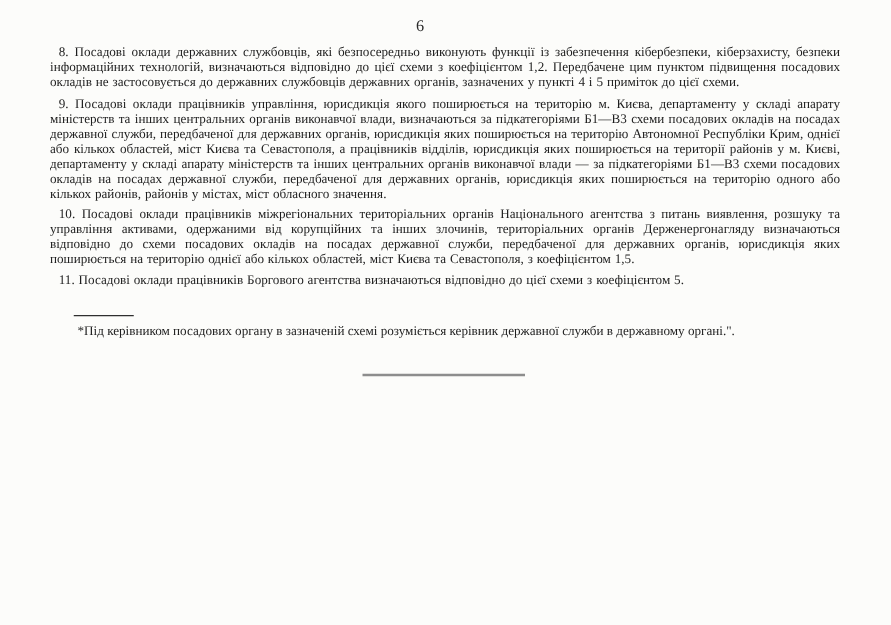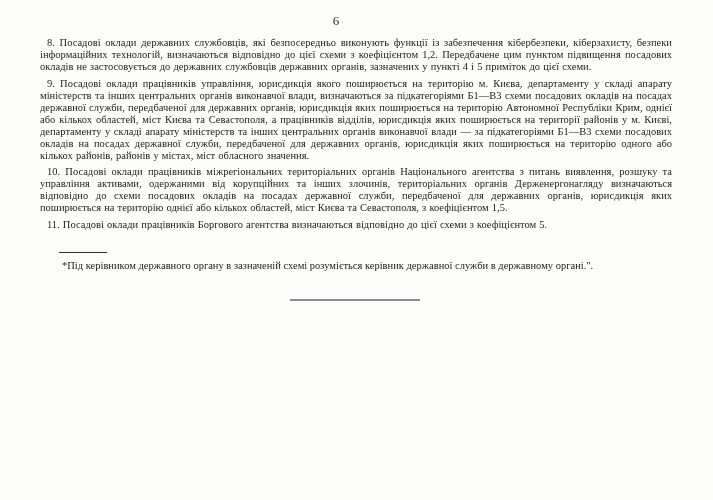--- a/index.html
+++ b/index.html
@@ -78,20 +78,20 @@
     <p class="para">8. Посадові оклади державних службовців, які безпосередньо виконують функції із забезпечення кібербезпеки, кіберзахисту, безпеки інформаційних технологій, визначаються відповідно до цієї схеми з коефіцієнтом 1,2. Передбачене цим пунктом підвищення посадових окладів не застосовується до державних службовців державних органів, зазначених у пункті 4 і 5 приміток до цієї схеми.</p>
 
     <p class="para">9. Посадові оклади працівників управління, юрисдикція якого поширюється на територію м. Києва, департаменту у складі апарату міністерств та інших центральних органів виконавчої влади, визначаються за підкатегоріями Б1—В3 схеми посадових окладів на посадах державної служби, передбаченої для державних органів, юрисдикція яких поширюється на територію Автономної Республіки Крим, однієї або кількох областей, міст Києва та Севастополя, а працівників відділів, юрисдикція яких поширюється на території районів у м. Києві, департаменту у складі апарату міністерств та інших центральних органів виконавчої влади — за підкатегоріями Б1—В3 схеми посадових окладів на посадах державної служби, передбаченої для державних органів, юрисдикція яких поширюється на територію одного або кількох районів, районів у містах, міст обласного значення.</p>
 
     <p class="para">10. Посадові оклади працівників міжрегіональних територіальних органів Національного агентства з питань виявлення, розшуку та управління активами, одержаними від корупційних та інших злочинів, територіальних органів Держенергонагляду визначаються відповідно до схеми посадових окладів на посадах державної служби, передбаченої для державних органів, юрисдикція яких поширюється на територію однієї або кількох областей, міст Києва та Севастополя, з коефіцієнтом 1,5.</p>
 
     <p class="para">11. Посадові оклади працівників Боргового агентства визначаються відповідно до цієї схеми з коефіцієнтом 5.</p>
 
     <div class="footnote-block">
       <div class="footnote-sep"></div>
-      <p class="footnote-text">*Під керівником державного органу в зазначеній схемі розуміється керівник державної служби в державному органі.".</p>
+      <p class="footnote-text">*Під керівником посадових органу в зазначеній схемі розуміється керівник державної служби в державному органі.".</p>
     </div>
 
   </div>
 
   <div class="end-rule"></div>
 
 </div>
 
 </body></html>

